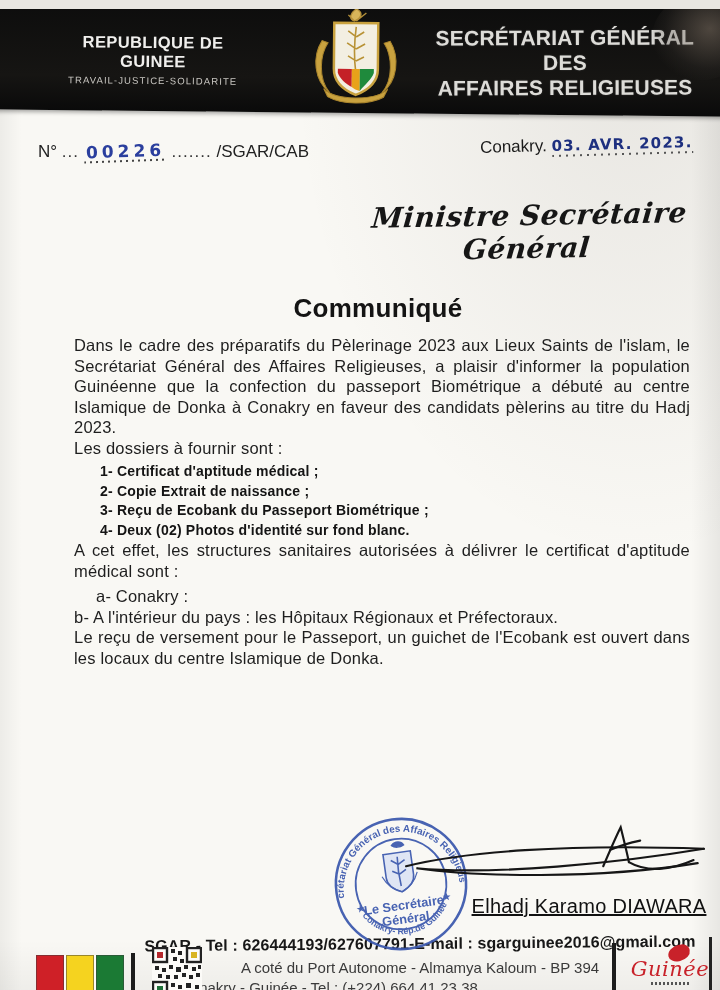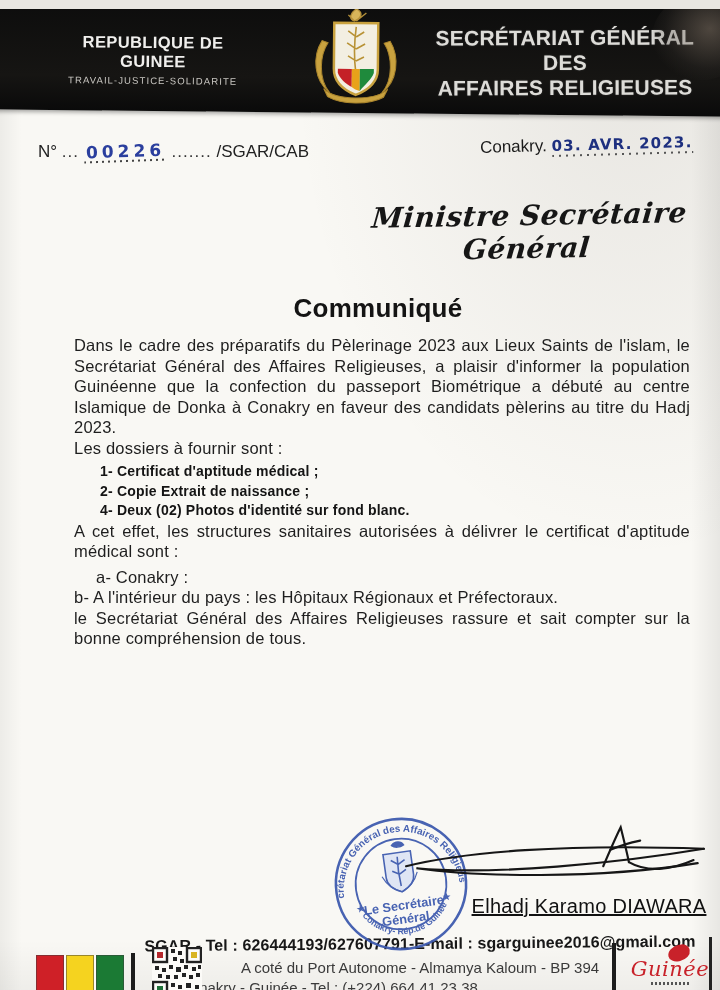--- a/index.html
+++ b/index.html
@@ -160,26 +160,27 @@
   <div class="minister-script">Ministre Secrétaire Général</div>
 
   <div class="doc-title">Communiqué</div>
 
   <div class="body">
     <p>Dans le cadre des préparatifs du Pèlerinage 2023 aux Lieux Saints de l'islam, le Secrétariat Général des Affaires Religieuses, a plaisir d'informer la population Guinéenne que la confection du passeport Biométrique a débuté au centre Islamique de Donka à Conakry en faveur des candidats pèlerins au titre du Hadj 2023.</p>
     <p class="req-intro">Les dossiers à fournir sont :</p>
     <div class="req-list">
       <div>1- Certificat d'aptitude médical ;</div>
       <div>2- Copie Extrait de naissance ;</div>
+      <div>3- Reçu de Ecobank du Passeport Biométrique ;</div>
       <div>4- Deux (02) Photos d'identité sur fond blanc.</div>
     </div>
     <p class="structures">A cet effet, les structures sanitaires autorisées à délivrer le certificat d'aptitude médical sont :</p>
     <div class="conakry-label">a- Conakry :</div>
     <p class="interior-line">b-  A l'intérieur du pays : les Hôpitaux Régionaux et Préfectoraux.</p>
-    <p class="closing">le Secrétariat Général des Affaires Religieuses rassure et sait compter sur la bonne compréhension de tous.</p>
+    <p class="payment">Le reçu de versement pour le Passeport, un guichet de l'Ecobank est ouvert dans les locaux du centre Islamique de Donka.</p>
   </div>
 
   <div class="stamp">
     <svg viewBox="0 0 140 140" width="138" height="138" xmlns="http://www.w3.org/2000/svg" xmlns:xlink="http://www.w3.org/1999/xlink">
       <defs>
         <path id="arcTop" d="M 11,76 A 59,59 0 0 1 129,76"></path>
         <path id="arcBottom" d="M 20,80 A 51,51 0 0 0 120,80"></path>
       </defs>
       <circle cx="70" cy="70" r="66" fill="none" stroke="#3a57ad" stroke-width="2.6"></circle>
       <circle cx="70" cy="70" r="46" fill="none" stroke="#3a57ad" stroke-width="1.8"></circle>

